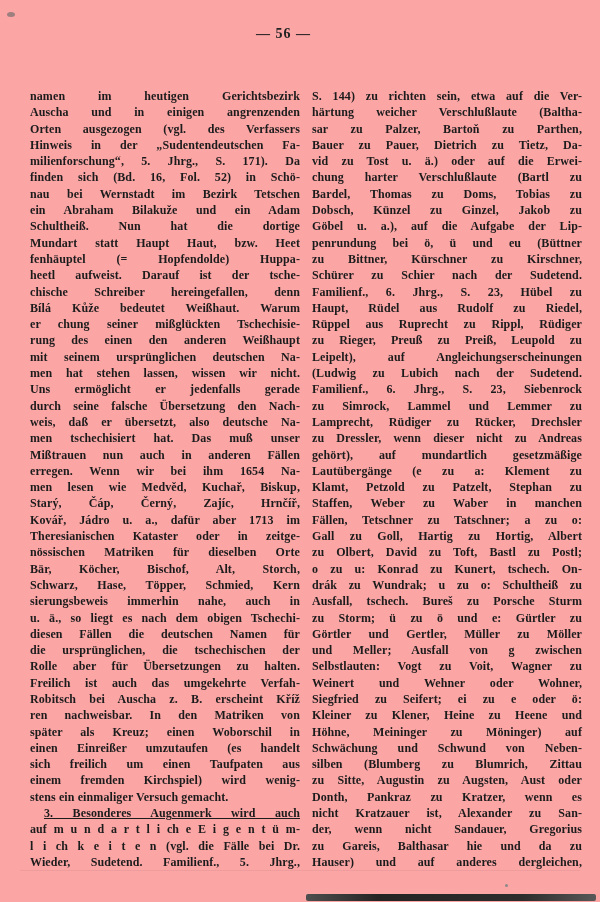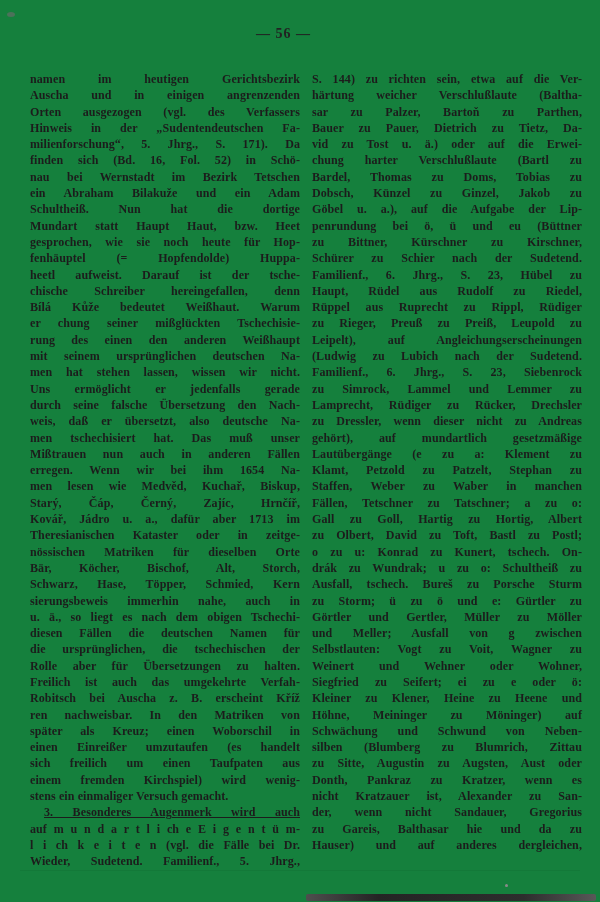--- a/index.html
+++ b/index.html
@@ -1,35 +1,35 @@
 <!DOCTYPE html>
 <html><head>
 <meta charset="utf-8">
 <style>
   html,body{margin:0;padding:0;background:#e8e8e6;}
   .scan-page{
     position:relative;
     width:600px;height:902px;
-    background:#15803d;
+    background:#fca5a5;
     overflow:hidden;
     font-family:"Liberation Serif","DejaVu Serif",serif;
     color:#1c1c1c;
   }
   .page-header{
     position:absolute;
     top:26px;left:0;width:567px;
     text-align:center;
     font-size:14px;
     font-weight:bold;
     letter-spacing:1px;
     color:#222;
   }
   .columns{
     position:absolute;
-    top:71px;left:30px;
+    top:88px;left:30px;
     width:552px;
     display:flex;
     gap:12px;
   }
   .col{
     width:270px;
     font-size:12px;
     font-weight:bold;
     line-height:16.3px;
   }
@@ -91,21 +91,20 @@
         <div class="tline">namen im heutigen Gerichtsbezirk</div>
         <div class="tline">Auscha und in einigen angrenzenden</div>
         <div class="tline">Orten ausgezogen (vgl. des Verfassers</div>
         <div class="tline">Hinweis in der „Sudentendeutschen Fa-</div>
         <div class="tline">milienforschung“, 5. Jhrg., S. 171). Da</div>
         <div class="tline">finden sich (Bd. 16, Fol. 52) in Schö-</div>
         <div class="tline">nau bei Wernstadt im Bezirk Tetschen</div>
         <div class="tline">ein Abraham Bilakuže und ein Adam</div>
         <div class="tline">Schultheiß. Nun hat die dortige</div>
         <div class="tline">Mundart statt Haupt Haut, bzw. Heet</div>
-        <div class="tline">gesprochen, wie sie noch heute für Hop-</div>
         <div class="tline">fenhäuptel (= Hopfendolde) Huppa-</div>
         <div class="tline">heetl aufweist. Darauf ist der tsche-</div>
         <div class="tline">chische Schreiber hereingefallen, denn</div>
         <div class="tline">Bílá Kůže bedeutet Weißhaut. Warum</div>
         <div class="tline">er chung seiner mißglückten Tschechisie-</div>
         <div class="tline">rung des einen den anderen Weißhaupt</div>
         <div class="tline">mit seinem ursprünglichen deutschen Na-</div>
         <div class="tline">men hat stehen lassen, wissen wir nicht.</div>
         <div class="tline">Uns ermöglicht er jedenfalls gerade</div>
         <div class="tline">durch seine falsche Übersetzung den Nach-</div>

